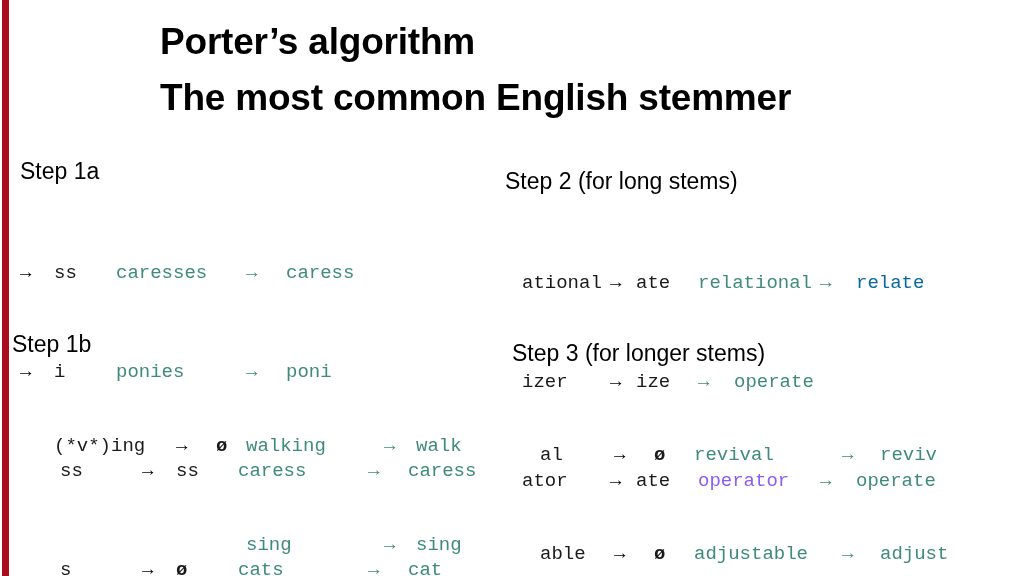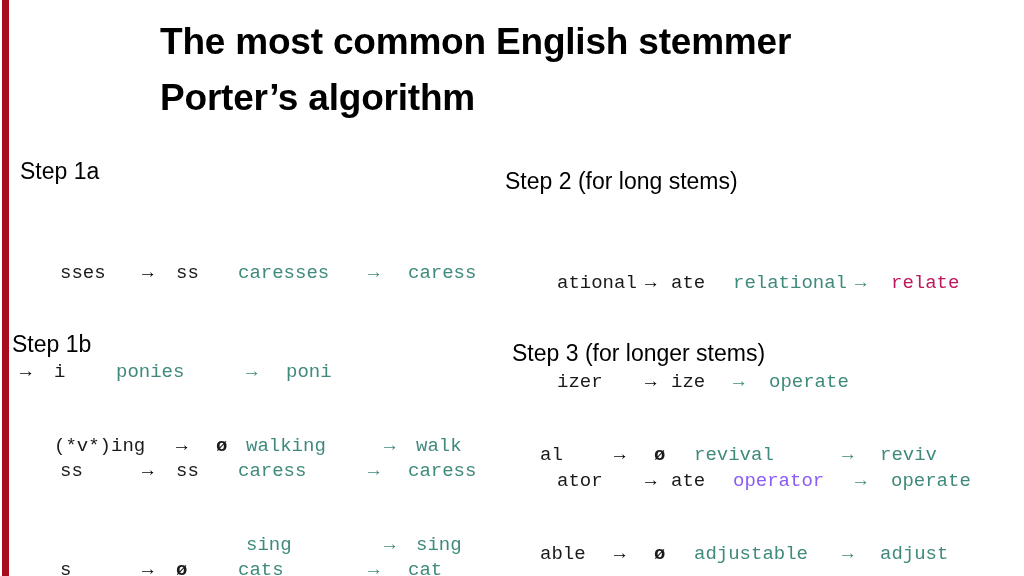--- a/index.html
+++ b/index.html
@@ -92,21 +92,21 @@
   #panel-1a .c5 { width: 40px; }
   #panel-1a .c6 { width: 110px; }
 
   #panel-1b .c1 { width: 122px; margin-left: 42px; }
   #panel-1b .c2 { width: 40px; }
   #panel-1b .c3 { width: 30px; }
   #panel-1b .c4 { width: 138px; }
   #panel-1b .c5 { width: 32px; }
   #panel-1b .c6 { width: 100px; }
 
-  #panel-2 .c1 { width: 88px; margin-left: 52px; }
+  #panel-2 .c1 { width: 88px; margin-left: 17px; }
   #panel-2 .c2 { width: 26px; }
   #panel-2 .c3 { width: 62px; }
   #panel-2 .c4 { width: 122px; }
   #panel-2 .c5 { width: 36px; }
   #panel-2 .c6 { width: 110px; }
 
   #panel-3 .c1 { width: 74px; margin-left: 28px; }
   #panel-3 .c2 { width: 40px; }
   #panel-3 .c3 { width: 40px; }
   #panel-3 .c4 { width: 148px; }
@@ -117,29 +117,28 @@
   #panel-2 .ell-row { margin-left: 30px; }
 </style>
 </head>
 <body>
 
 <div id="slide">
 
   <div class="accent-bar" style="background: rgb(169, 12, 28);"></div>
 
   <div class="title-block">
+    <div class="title-line">Porter’s algorithm</div>
     <div class="title-line">The most common English stemmer</div>
-    <div class="title-line">Porter’s algorithm</div>
   </div>
 
   <div id="panel-1a">
     <div class="step-head">Step 1a</div>
     <div class="panel-body rules">
       <div class="row">
-        <span class="cell c1 dark" style="color: rgb(26, 26, 26);">sses</span>
         <span class="cell c2 arrow">→</span>
         <span class="cell c3 dark" style="color: rgb(26, 26, 26);">ss</span>
         <span class="cell c4 teal" style="color: rgb(63, 138, 124);">caresses</span>
         <span class="cell c5 arrow-teal" style="color: rgb(63, 138, 124);">→</span>
         <span class="cell c6 teal" style="color: rgb(63, 138, 124);">caress</span>
       </div>
       <div class="row">
         <span class="cell c2 arrow">→</span>
         <span class="cell c3 dark" style="color: rgb(26, 26, 26);">i</span>
         <span class="cell c4 teal" style="color: rgb(63, 138, 124);">ponies</span>
@@ -191,21 +190,21 @@
 
   <div id="panel-2">
     <div class="step-head">Step 2 (for long stems)</div>
     <div class="panel-body rules">
       <div class="row">
         <span class="cell c1 dark" style="color: rgb(26, 26, 26);">ational</span>
         <span class="cell c2 arrow">→</span>
         <span class="cell c3 dark" style="color: rgb(26, 26, 26);">ate</span>
         <span class="cell c4 teal" style="color: rgb(63, 138, 124);">relational</span>
         <span class="cell c5 arrow-teal" style="color: rgb(63, 138, 124);">→</span>
-        <span class="cell c6 teal" style="color: #be185d;">relate</span>
+        <span class="cell c6 teal" style="color: #0369a1;">relate</span>
       </div>
       <div class="row">
         <span class="cell c1 dark" style="color: rgb(26, 26, 26);">izer</span>
         <span class="cell c2 arrow">→</span>
         <span class="cell c3 dark" style="color: rgb(26, 26, 26);">ize</span>
         <span class="cell c5 arrow-teal" style="color: rgb(63, 138, 124);">→</span>
         <span class="cell c6 teal" style="color: rgb(63, 138, 124);">operate</span>
       </div>
       <div class="row">
         <span class="cell c1 dark" style="color: rgb(26, 26, 26);">ator</span>

